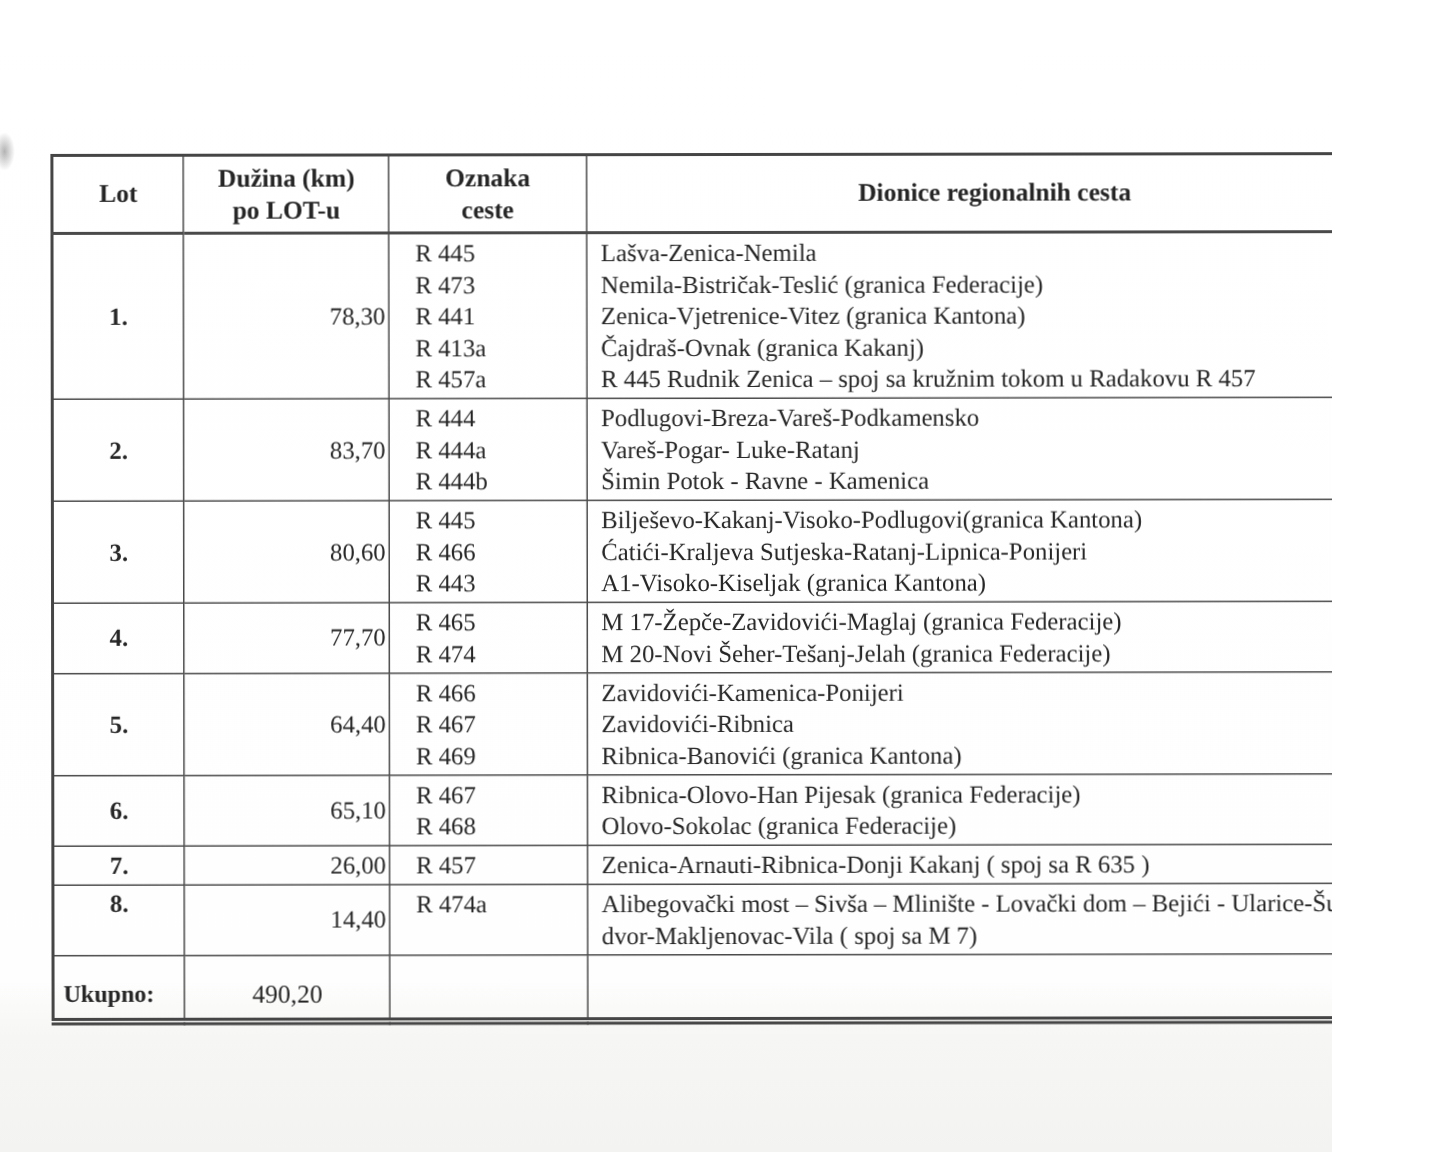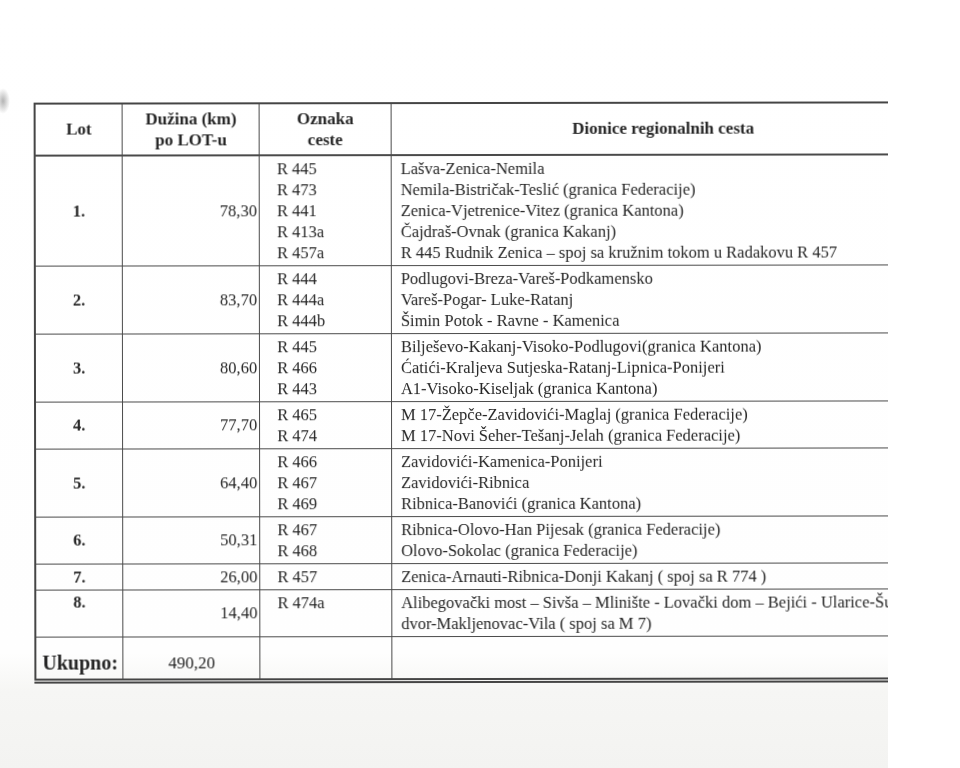--- a/index.html
+++ b/index.html
@@ -69,21 +69,21 @@
   }
   td.c-dionice {
     vertical-align: top;
     padding: 2px 8px 2px 9px;
     margin-top: 36px;
   }
   .line { line-height: 21px; }
   tfoot td { height: 44px; vertical-align: middle; }
   td.f-label {
     font-weight: bold;
-    font-size: 20px;
+    font-size: 16px;
     text-align: left;
     padding: 12px 2px 2px 6px;
   }
   td.f-total {
     text-align: center;
     padding: 12px 2px 2px 2px;
     font-size: 17px;
   }
   td.f-empty { padding: 0; }
 </style>
@@ -167,57 +167,57 @@
         </tr>
         <tr>
           <td class="c-lot">4.</td>
           <td class="c-duzina">77,70</td>
           <td class="c-oznaka">
             <div class="line">R 465</div>
             <div class="line">R 474</div>
           </td>
           <td class="c-dionice">
             <div class="line">M 17-Žepče-Zavidovići-Maglaj (granica Federacije)</div>
-            <div class="line">M 17-Novi Šeher-Tešanj-Jelah (granica Federacije)</div>
+            <div class="line">M 20-Novi Šeher-Tešanj-Jelah (granica Federacije)</div>
           </td>
         </tr>
         <tr>
           <td class="c-lot">5.</td>
           <td class="c-duzina">64,40</td>
           <td class="c-oznaka">
             <div class="line">R 466</div>
             <div class="line">R 467</div>
             <div class="line">R 469</div>
           </td>
           <td class="c-dionice">
             <div class="line">Zavidovići-Kamenica-Ponijeri</div>
             <div class="line">Zavidovići-Ribnica</div>
             <div class="line">Ribnica-Banovići (granica Kantona)</div>
           </td>
         </tr>
         <tr>
           <td class="c-lot">6.</td>
-          <td class="c-duzina">50,31</td>
+          <td class="c-duzina">65,10</td>
           <td class="c-oznaka">
             <div class="line">R 467</div>
             <div class="line">R 468</div>
           </td>
           <td class="c-dionice">
             <div class="line">Ribnica-Olovo-Han Pijesak (granica Federacije)</div>
             <div class="line">Olovo-Sokolac (granica Federacije)</div>
           </td>
         </tr>
         <tr>
           <td class="c-lot">7.</td>
           <td class="c-duzina">26,00</td>
           <td class="c-oznaka">
             <div class="line">R 457</div>
           </td>
           <td class="c-dionice">
-            <div class="line">Zenica-Arnauti-Ribnica-Donji Kakanj ( spoj sa R 774 )</div>
+            <div class="line">Zenica-Arnauti-Ribnica-Donji Kakanj ( spoj sa R 635 )</div>
           </td>
         </tr>
         <tr>
           <td class="c-lot v-top">8.</td>
           <td class="c-duzina">14,40</td>
           <td class="c-oznaka">
             <div class="line">R 474a</div>
           </td>
           <td class="c-dionice">
             <div class="line">Alibegovački most – Sivša – Mlinište - Lovački dom – Bejići - Ularice-Šumski dvor-Makljenovac-Vila ( spoj sa M 7)</div>

